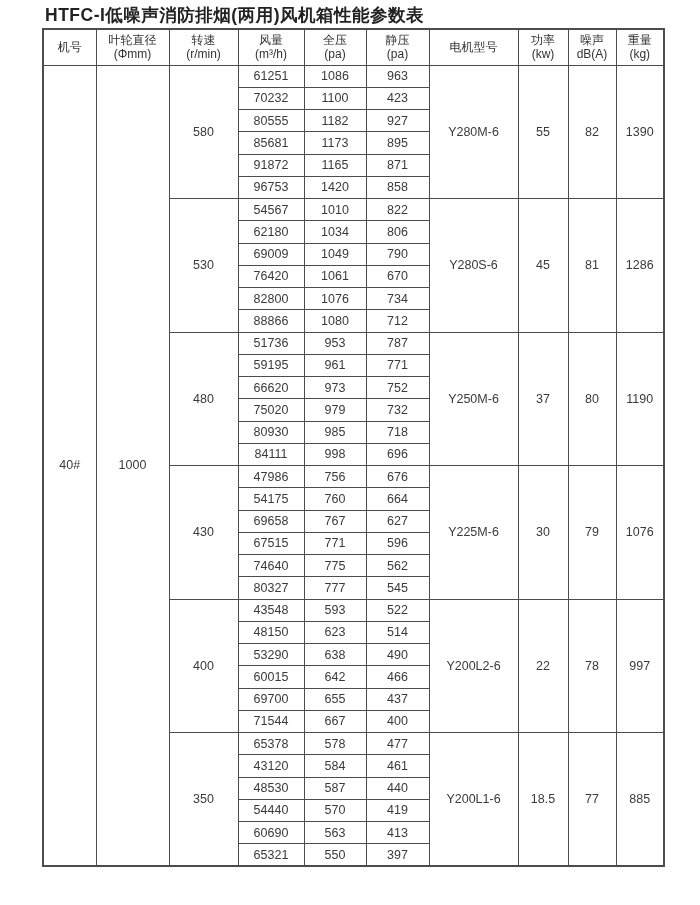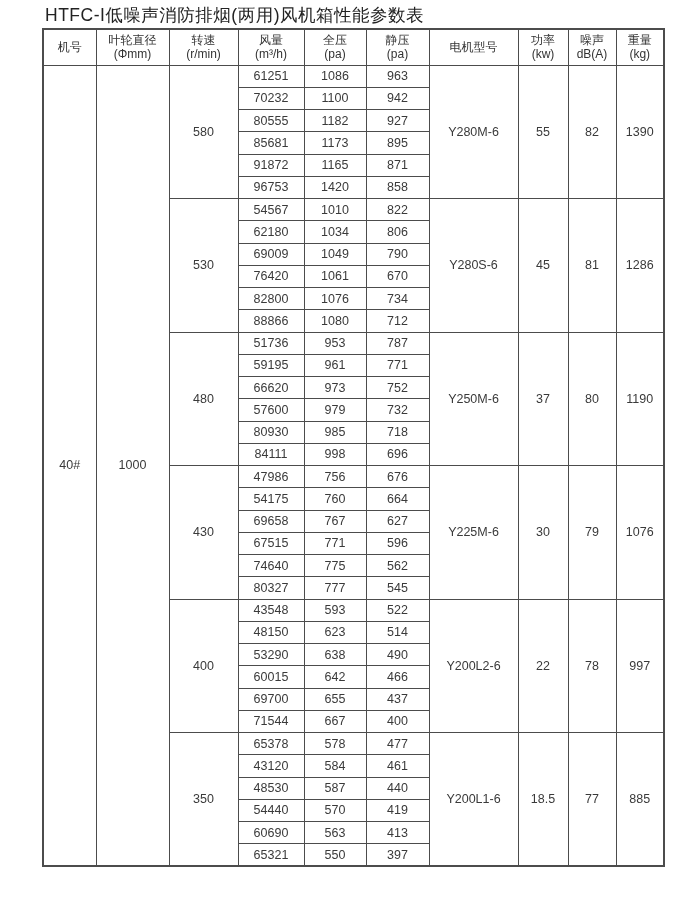--- a/index.html
+++ b/index.html
@@ -8,21 +8,21 @@
     background: #ffffff;
     font-family: "Liberation Sans", "DejaVu Sans", sans-serif;
     color: #3a3a3a;
     overflow: hidden;
   }
   .page { position: relative; width: 700px; height: 905px; }
   .doc-title {
     position: absolute;
     left: 45px; top: 3px;
     font-size: 17.5px;
-    font-weight: normal;
+    font-weight: bold;
     color: #222;
     letter-spacing: 0.5px;
     white-space: nowrap;
   }
   table.spec {
     position: absolute;
     left: 42px; top: 28px;
     width: 621px;
     border-collapse: collapse;
     table-layout: fixed;
@@ -135,21 +135,21 @@
           <td>1086</td>
           <td>963</td>
           <td rowspan="6">Y280M-6</td>
           <td rowspan="6">55</td>
           <td rowspan="6">82</td>
           <td rowspan="6">1390</td>
         </tr>
         <tr>
           <td>70232</td>
           <td>1100</td>
-          <td>942</td>
+          <td>423</td>
         </tr>
         <tr>
           <td>80555</td>
           <td>1182</td>
           <td>927</td>
         </tr>
         <tr>
           <td>85681</td>
           <td>1173</td>
           <td>895</td>
@@ -213,21 +213,21 @@
           <td>59195</td>
           <td>961</td>
           <td>771</td>
         </tr>
         <tr>
           <td>66620</td>
           <td>973</td>
           <td>752</td>
         </tr>
         <tr>
-          <td>57600</td>
+          <td>75020</td>
           <td>979</td>
           <td>732</td>
         </tr>
         <tr>
           <td>80930</td>
           <td>985</td>
           <td>718</td>
         </tr>
         <tr>
           <td>84111</td>

